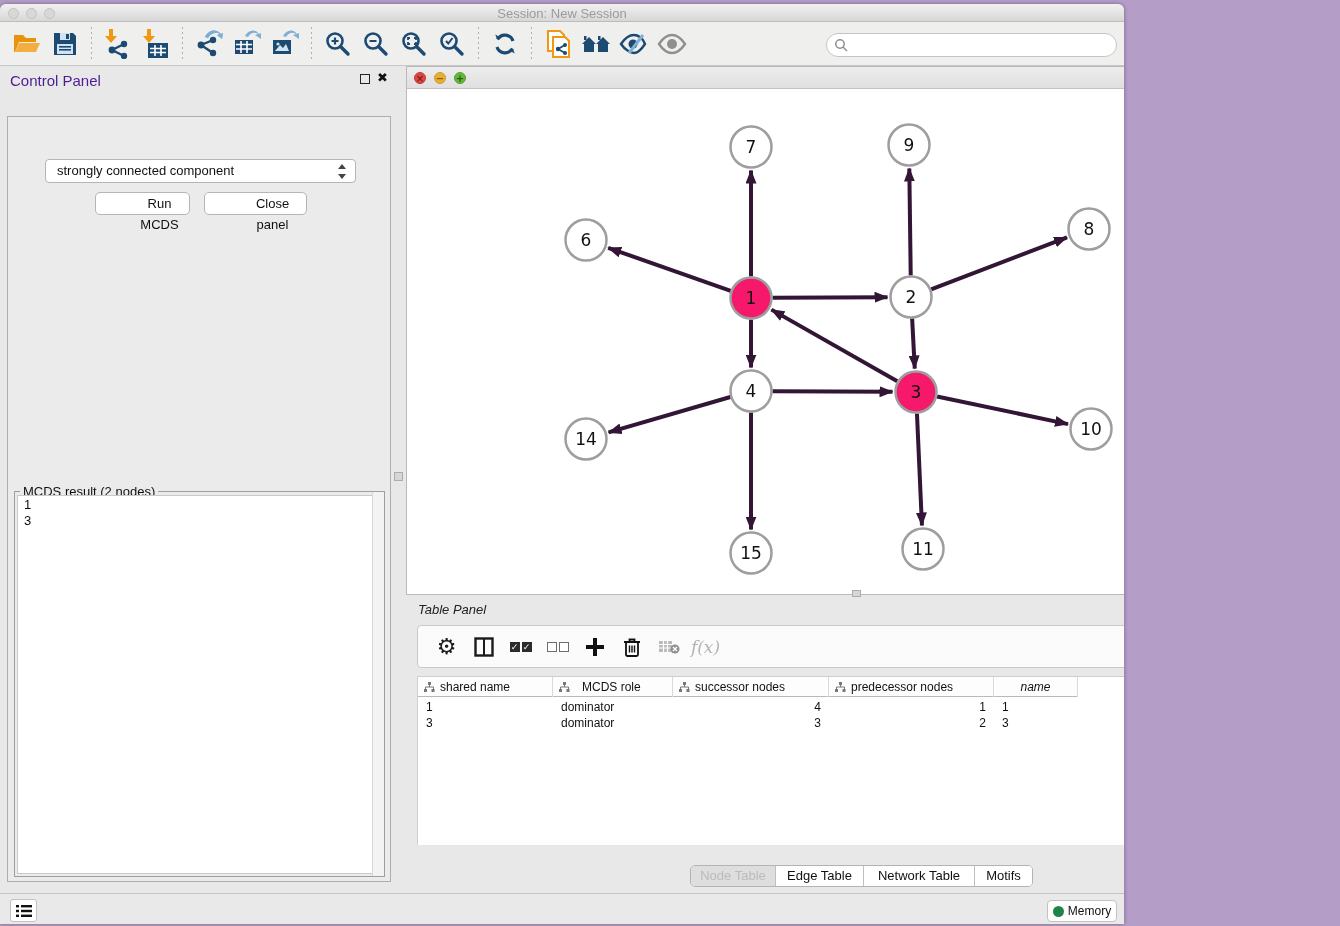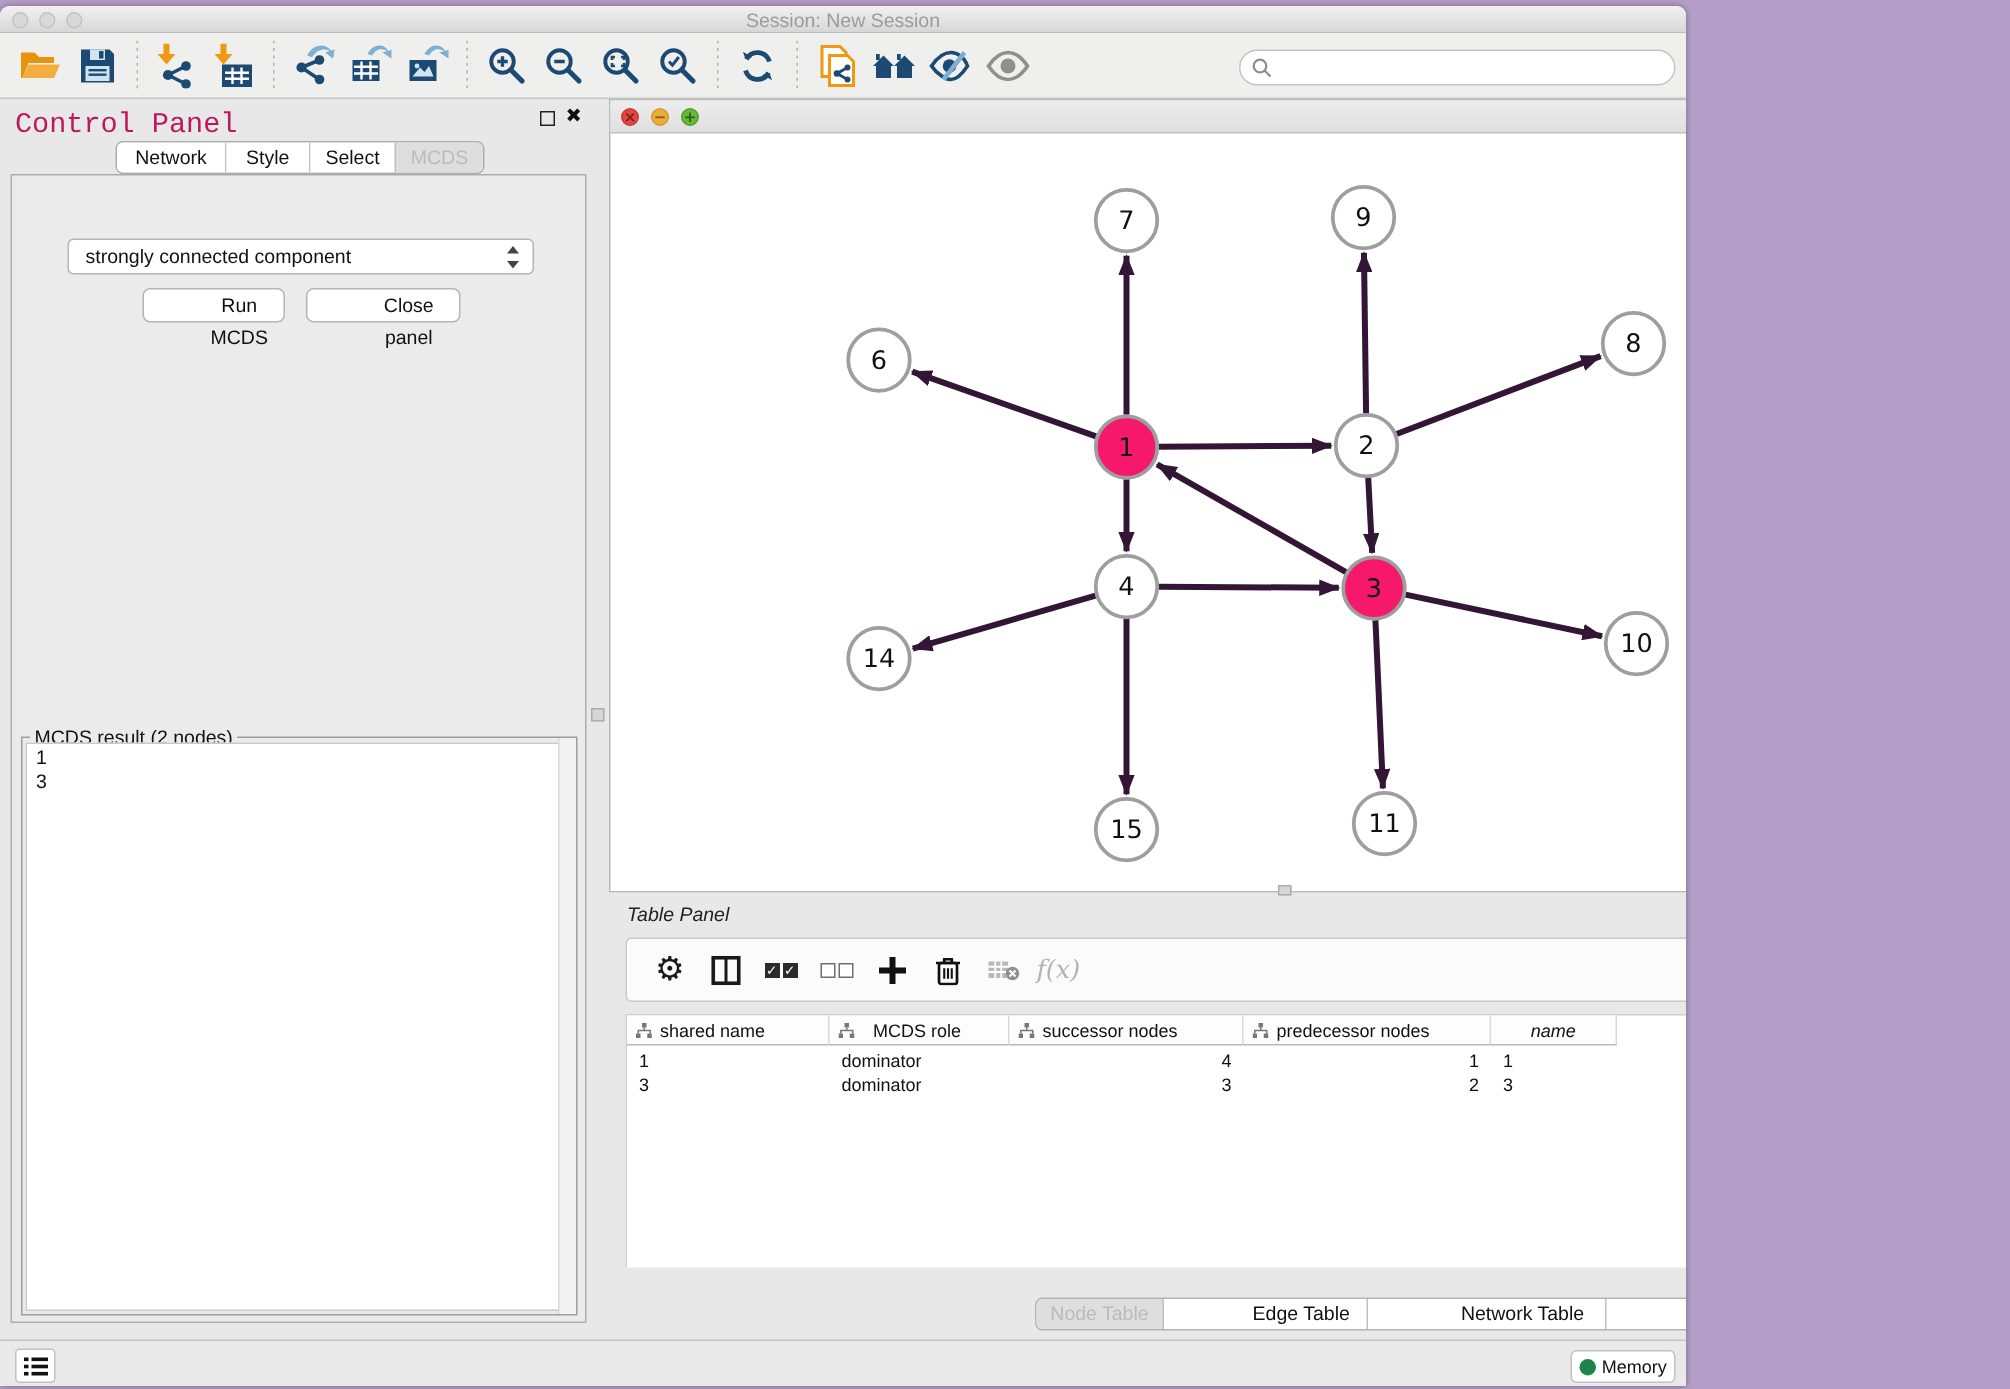--- a/index.html
+++ b/index.html
@@ -27,21 +27,21 @@
             background-size:1px 5px; }
   .tbi { width:38px; height:34px; display:flex; align-items:center; justify-content:center;
          position:relative; cursor:default; }
   .search-wrap { position:absolute; right:7px; top:11px; width:291px; height:24px; }
   .search-wrap input { width:100%; height:100%; border:1px solid #C4C4C4; border-radius:13px;
                        padding-left:26px; font-size:13px; background:#fff; outline:none; }
   .search-glass { position:absolute; left:8px; top:5px; pointer-events:none; }
 
   
   .cp-header { position:absolute; left:0; top:64px; width:394px; height:24px; }
-  .cp-title { position:absolute; left:10px; top:4px; font-size:19px; color:#be185d;font-family:Liberation Mono, monospace; }
+  .cp-title { position:absolute; left:10px; top:4px; font-size:15px; color:#4c1d95; }
   .float-btn { position:absolute; top:6px; width:10px; height:10px; border:1.6px solid #222; }
   .close-btn { position:absolute; top:2px; font-size:13px; font-weight:bold; color:#111;
                font-family:"DejaVu Sans", sans-serif; }
   .seg-tabs { position:absolute; display:flex; border:1px solid #ACACAC; border-radius:5px;
               overflow:hidden; background:#fff; height:22px; }
   .seg { font-size:13px; color:#111; text-align:center; line-height:20px;
          border-right:1px solid #BFBFBF; background:#fff; }
   .seg:last-child { border-right:none; }
   .seg.disabled { background:#DEDEDE; color:#BBBBBB; }
   .cp-content { position:absolute; left:7px; top:112px; width:384px; height:766px;
@@ -269,26 +269,20 @@
           </svg>
       </span>
     </span>
   </div>
 
   <div class="cp-header">
     <span class="cp-title">Control Panel</span>
     <span class="float-btn" style="left:360px"></span>
     <span class="close-btn" style="left:377px">✖</span>
   </div>
-  <div class="seg-tabs" style="left:77px; top:90px;" id="cp-tabs">
-      <span class="seg" style="width: 73px;">Network</span>
-      <span class="seg" style="width: 56px;">Style</span>
-      <span class="seg" style="width: 57px;">Select</span>
-      <span class="seg disabled" style="width: 58px;">MCDS</span>
-    </div>
   <div class="cp-content">
     <div class="cp-select">
       <span>strongly connected component</span>
       <span class="stepper">
           <span class="up"></span>
           <span class="dn"></span>
         </span>
     </div>
     <div class="cp-btn" style="left:87px; width:95px;">Run MCDS</div>
     <div class="cp-btn" style="left:196px; width:103px;">Close panel</div>
@@ -455,21 +449,21 @@
         </div>
         <div class="t-row" style="top: 38px;">
           <div class="t-cell" style="width: 135px; text-align: left;">3</div>
           <div class="t-cell" style="width: 120px; text-align: left;">dominator</div>
           <div class="t-cell" style="width: 156px; text-align: right;">3</div>
           <div class="t-cell" style="width: 165px; text-align: right;">2</div>
           <div class="t-cell" style="width: 84px; text-align: left;">3</div>
         </div>
       </div>
   </div>
-  <div class="bottom-tabs" style="left:690px;gap:48px;" id="tp-tabs">
+  <div class="bottom-tabs" style="left:690px;" id="tp-tabs">
       <span class="seg disabled" style="width: 85px;">Node Table</span>
       <span class="seg" style="width: 88px;">Edge Table</span>
       <span class="seg" style="width: 111px;">Network Table</span>
       <span class="seg" style="width: 57px;">Motifs</span>
     </div>
 
   <div class="statusbar">
     <span class="list-btn">
       <svg width="16" height="14" viewBox="0 0 16 14">
         <rect x="0" y="1" width="3" height="2.4" fill="#111"></rect>

